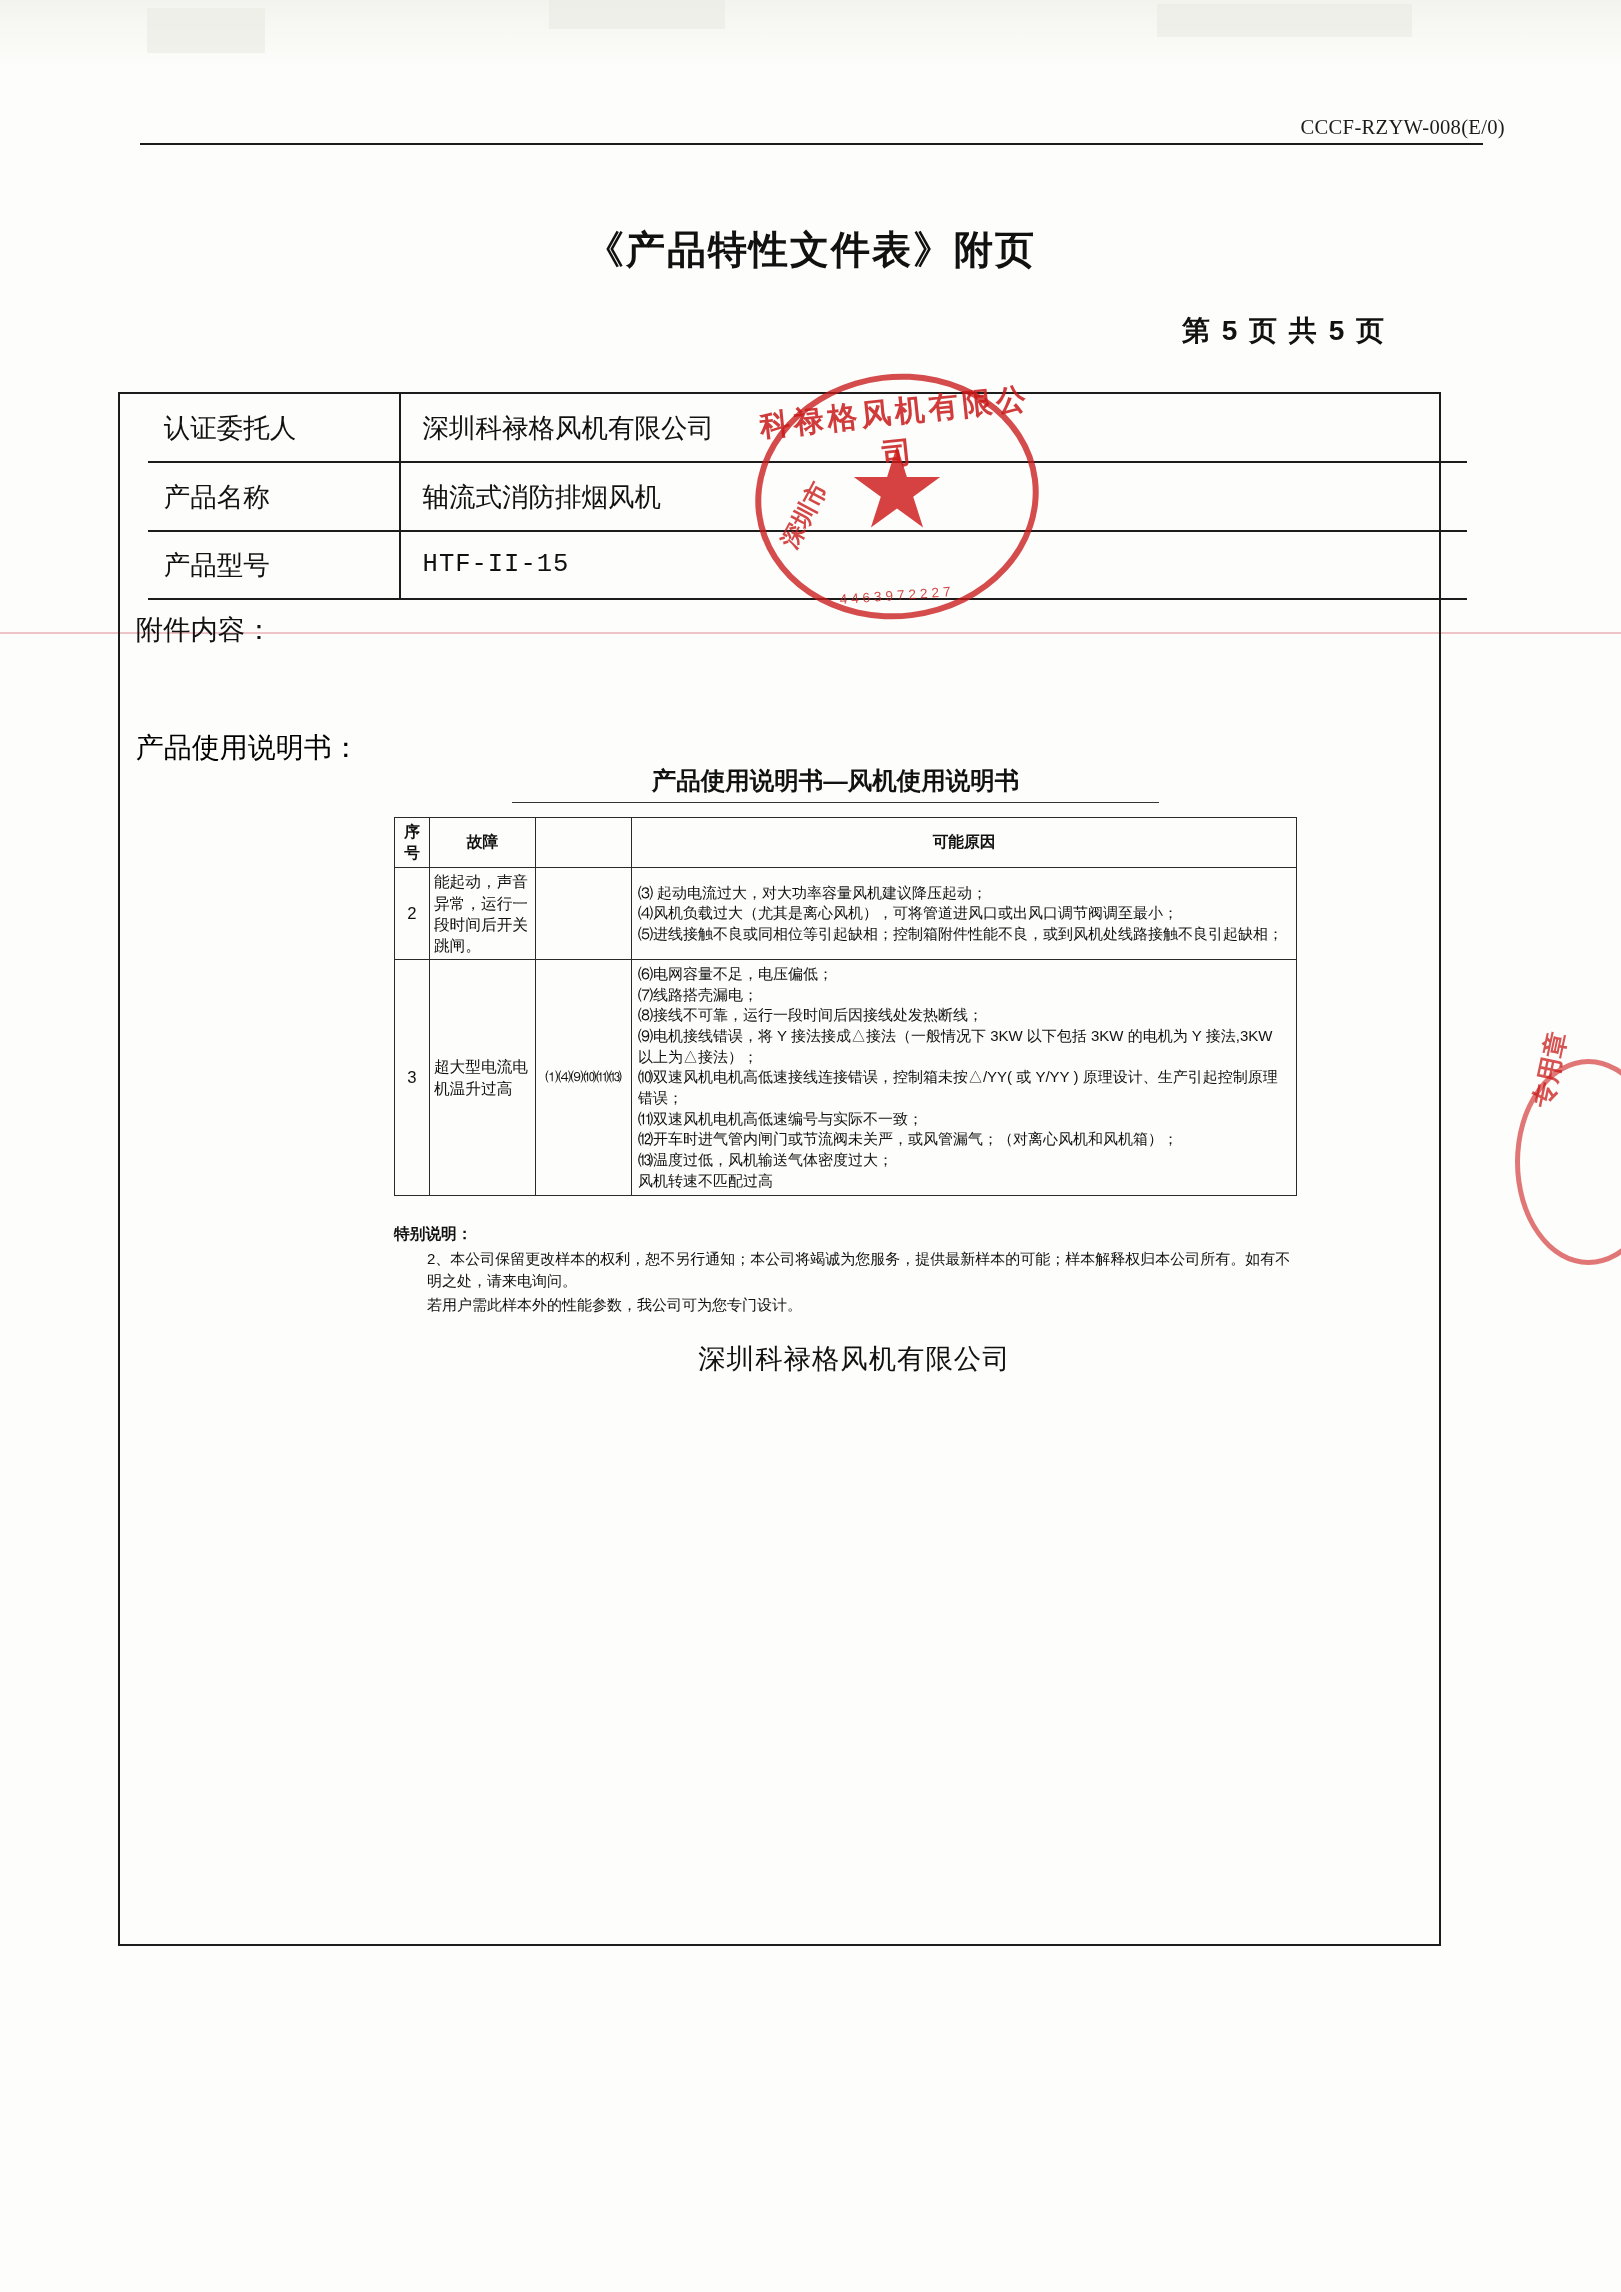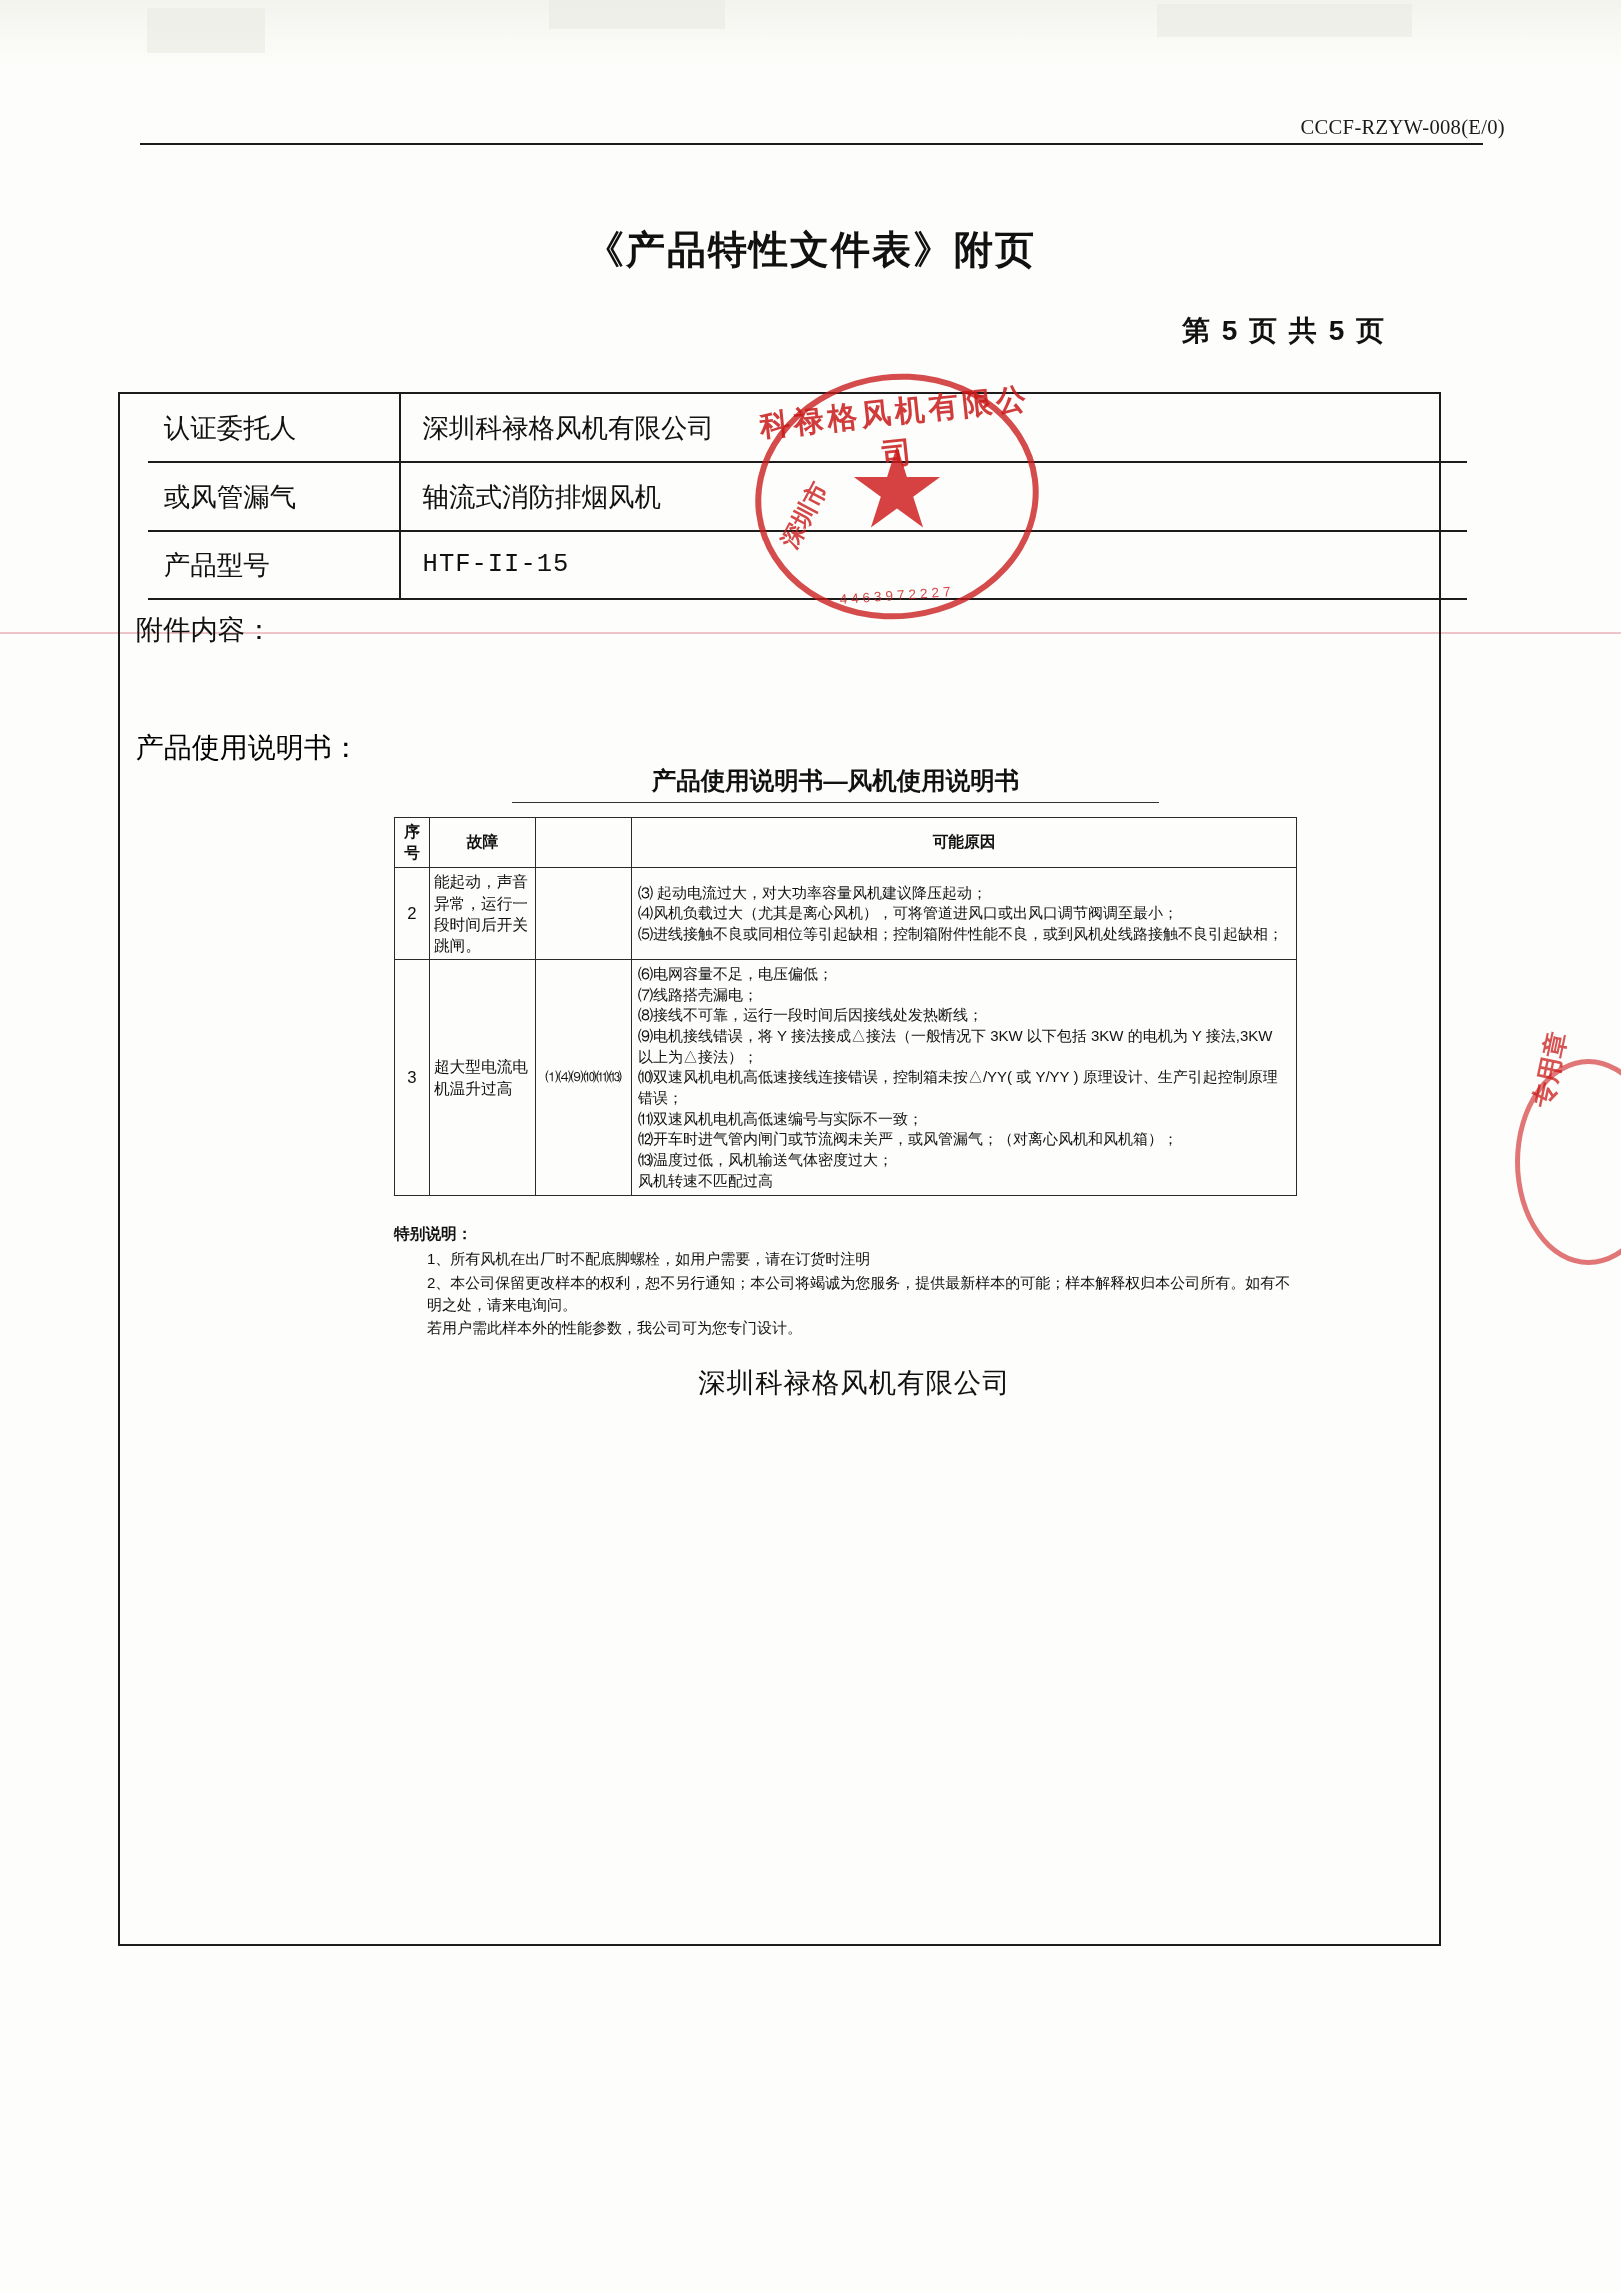--- a/index.html
+++ b/index.html
@@ -359,21 +359,21 @@
   <div class="pink-line"></div>
 
   <div class="frame">
 
     <div class="inforow r1">
       <div class="infolabel">认证委托人</div>
       <div class="infovalue">深圳科禄格风机有限公司</div>
     </div>
 
     <div class="inforow r2">
-      <div class="infolabel">或风管漏气</div>
+      <div class="infolabel">产品名称</div>
       <div class="infovalue">轴流式消防排烟风机</div>
     </div>
 
     <div class="inforow r3">
       <div class="infolabel">产品型号</div>
       <div class="infovalue mono">HTF-II-15</div>
     </div>
 
     <div class="attach-title">附件内容：</div>
     <div class="section-title">产品使用说明书：</div>
@@ -423,23 +423,20 @@
               <div>风机转速不匹配过高</div>
             </td>
           </tr>
         </tbody>
       </table>
 
       <div class="notes">
         <div class="notes-title">特别说明：</div>
         <ol>
           <li>
-              <span class="indent">1、所有风机在出厂时不配底脚螺栓，如用户需要，请在订货时注明</span>
-            </li>
-          <li>
               <span class="indent">2、本公司保留更改样本的权利，恕不另行通知；本公司将竭诚为您服务，提供最新样本的可能；样本解释权归本公司所有。如有不明之处，请来电询问。</span>
             </li>
           <li>
               <span class="indent">若用户需此样本外的性能参数，我公司可为您专门设计。</span>
             </li>
         </ol>
       </div>
 
       <div class="company">深圳科禄格风机有限公司</div>
     </div>

